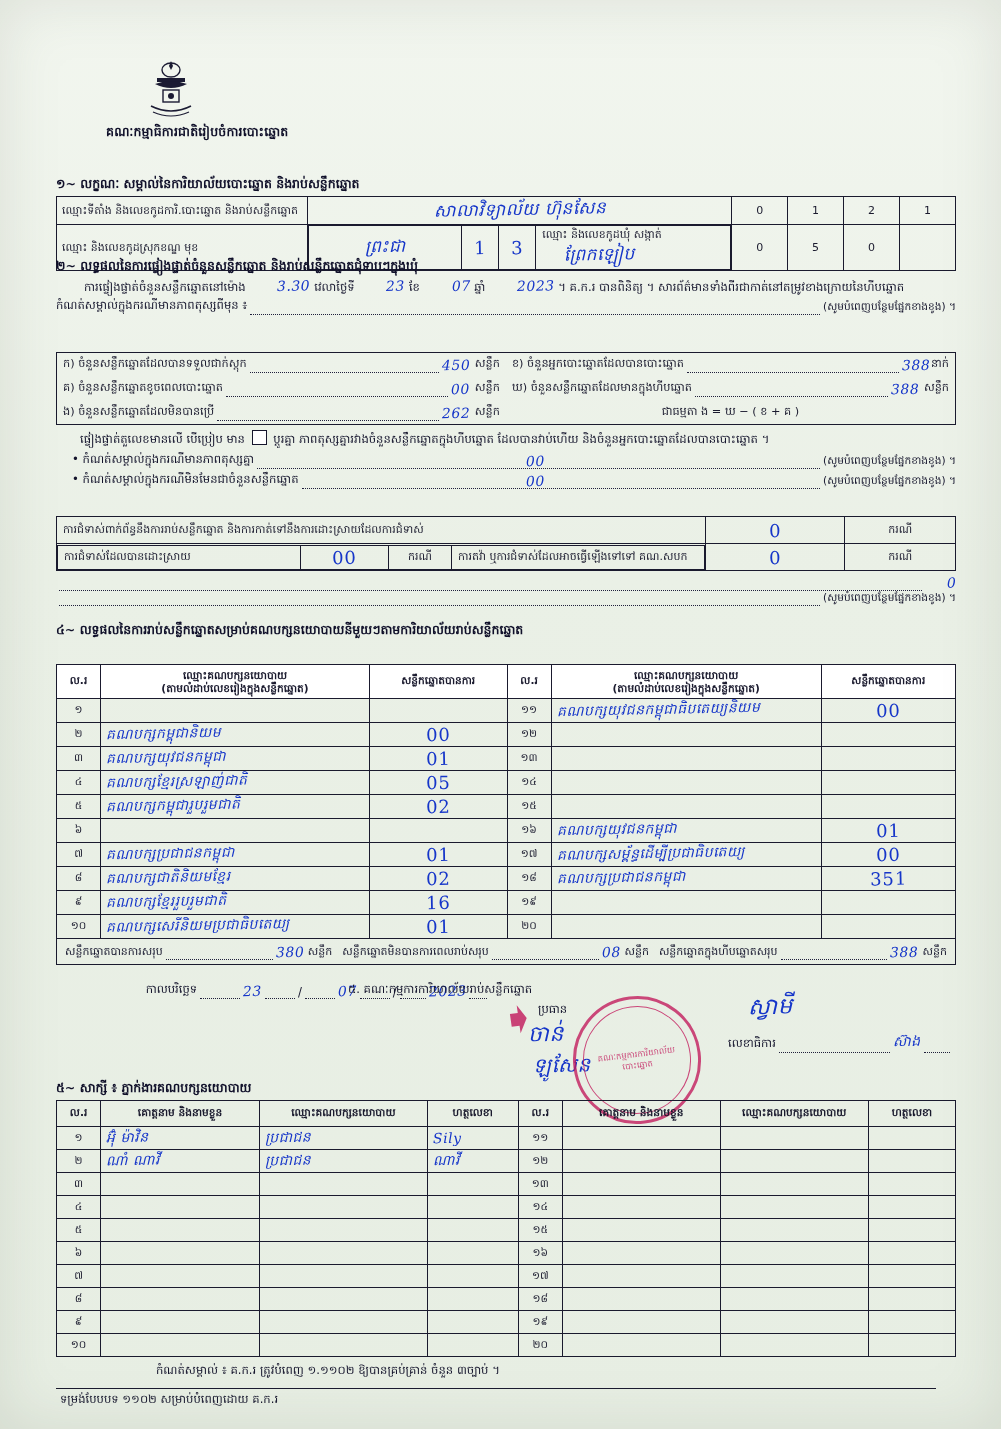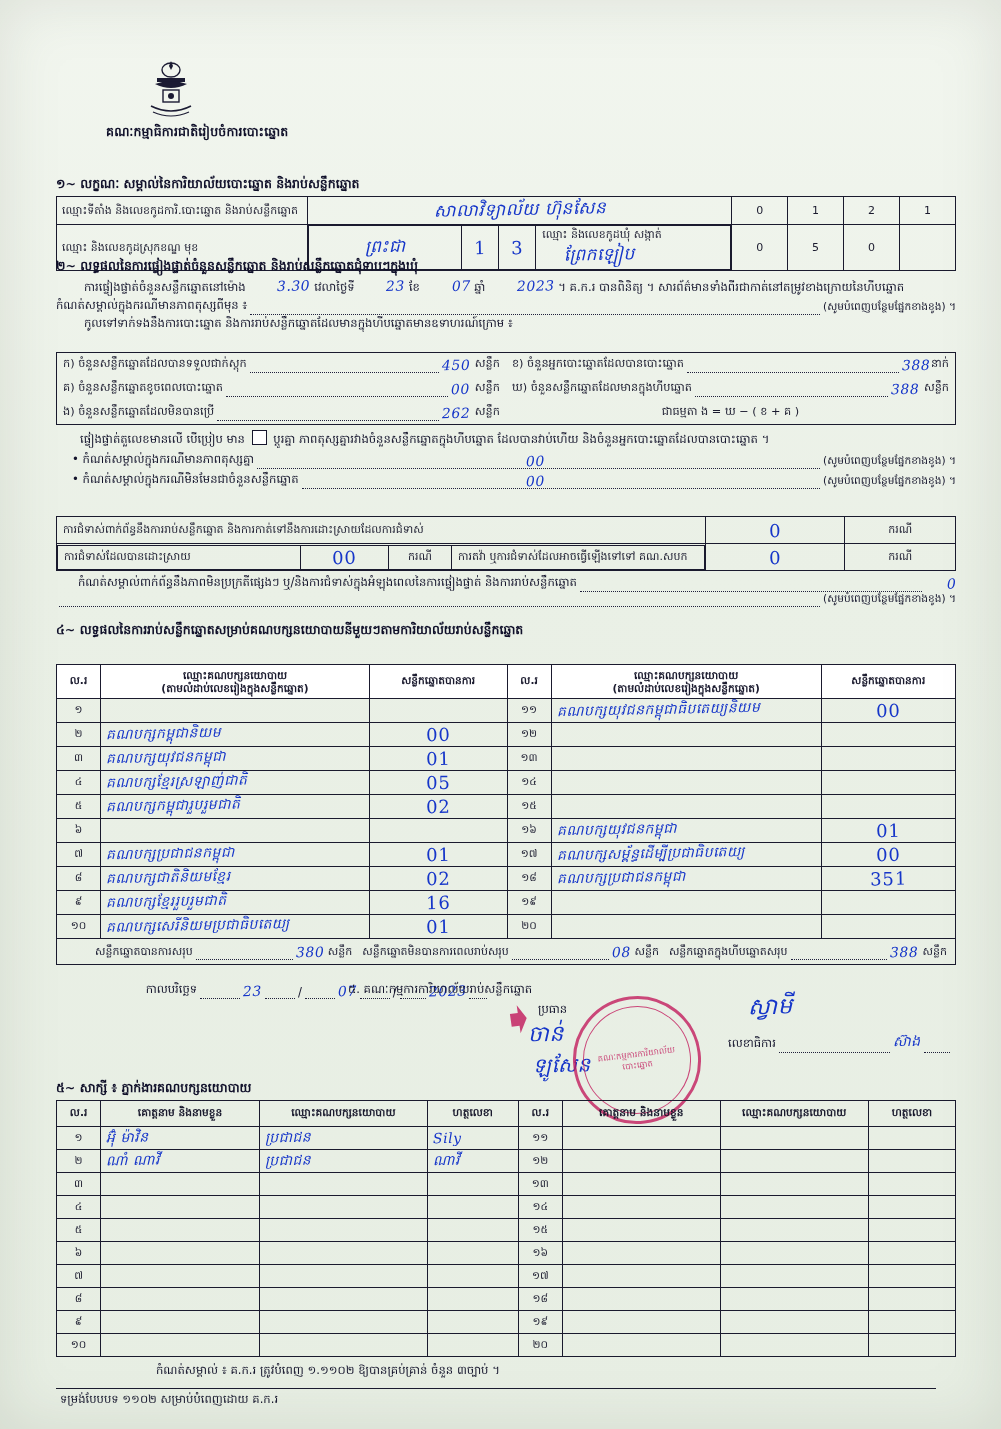--- a/index.html
+++ b/index.html
@@ -159,21 +159,20 @@
         <span class="hand sm">07</span>
         <span>ឆ្នាំ</span>
         <span class="hand sm">2023</span>
         <span>។ គ.ក.រ បានពិនិត្យ ។ សារព័ត៌មានទាំងពីរជាកាត់នៅតម្រូវខាងក្រោយនៃហីបឆ្នោត</span>
       </div>
       <div class="row txt" style="margin-top:2px;">
         <span>កំណត់សម្គាល់ក្នុងករណីមានភាពតុស្សពីមុន ៖</span>
         <span class="dots"></span>
         <span class="small">(សូមបំពេញបន្ថែមផ្នែកខាងខូង) ។</span>
       </div>
-      <div class="txt" style="text-indent:28px;margin-top:1px;">កូលទៅទាក់ទងនឹងការបោះឆ្នោត និងការរាប់សន្លឹកឆ្នោតដែលមានក្នុងហីបឆ្នោតមានឧទាហរណ៍ក្រោម ៖</div>
     </div>
 
     <div style="position:absolute;left:8px;top:322px;width:900px;">
       <table class="bt" style="width:900px;font-size:11.3px;">
         <tbody>
             <tr style="height:24px;">
           <td style="border:none;border-left:1px solid #1a1a2e;border-top:1px solid #1a1a2e;width:450px;padding:0 6px;">
             <div class="row">
               <span>ក)</span>&nbsp;
               <span>ចំនួនសន្លឹកឆ្នោតដែលបានទទួលជាក់ស្ដុក</span>
@@ -278,21 +277,20 @@
                 </table>
           </td>
           <td style="text-align:center;">
             <span class="hand num">0</span>
           </td>
           <td style="text-align:center;">ករណី</td>
         </tr>
       </tbody>
         </table>
       <div class="row txt" style="margin-top:4px;text-indent:22px;">
-        <span>កំណត់សម្គាល់ពាក់ព័ន្ធនឹងភាពមិនប្រក្រតីផ្សេងៗ ឬ/និងការជំទាស់ក្នុងអំឡុងពេលនៃការផ្ទៀងផ្ទាត់ និងការរាប់សន្លឹកឆ្នោត</span>
         <span class="dots"></span>
         <span class="hand sm">0</span>
       </div>
       <div class="row txt">
         <span class="dots"></span>
         <span class="small">(សូមបំពេញបន្ថែមផ្នែកខាងខូង) ។</span>
       </div>
     </div>
 
     <div class="sec-head" style="position:absolute;left:8px;top:592px">៤~ លទ្ធផលនៃការរាប់សន្លឹកឆ្នោតសម្រាប់គណបក្សនយោបាយនីមួយៗតាមការិយាល័យរាប់សន្លឹកឆ្នោត</div>
@@ -389,21 +387,21 @@
               <td style="text-align: left; padding: 0px 5px;"><span class="hand sm">គណបក្សសេរីនិយមប្រជាធិបតេយ្យ</span></td>
               <td style="text-align: center; padding: 0px 5px;"><span class="hand num">01</span></td>
               <td style="text-align: center; padding: 0px 5px;">២០</td>
               <td style="text-align: left; padding: 0px 5px;"><span class="hand sm"></span></td>
               <td style="text-align: center; padding: 0px 5px;"><span class="hand num"></span></td>
             </tr>
           </tbody>
         <tbody>
             <tr style="height:26px;">
           <td colspan="6" style="padding:0;">
-            <div class="row txt" style="padding:0 8px;font-size:11px;margin-left:30px;">
+            <div class="row txt" style="padding:0 8px;font-size:11px;">
               <span>សន្លឹកឆ្នោតបានការសរុប</span>
               <span class="dots"></span>
               <span class="hand sm">380</span>
               <span style="margin:0 10px 0 4px;">សន្លឹក</span>
               <span>សន្លឹកឆ្នោតមិនបានការពេលរាប់សរុប</span>
               <span class="dots"></span>
               <span class="hand sm">08</span>
               <span style="margin:0 10px 0 4px;">សន្លឹក</span>
               <span>សន្លឹកឆ្នោតក្នុងហីបឆ្នោតសរុប</span>
               <span class="dots"></span>

